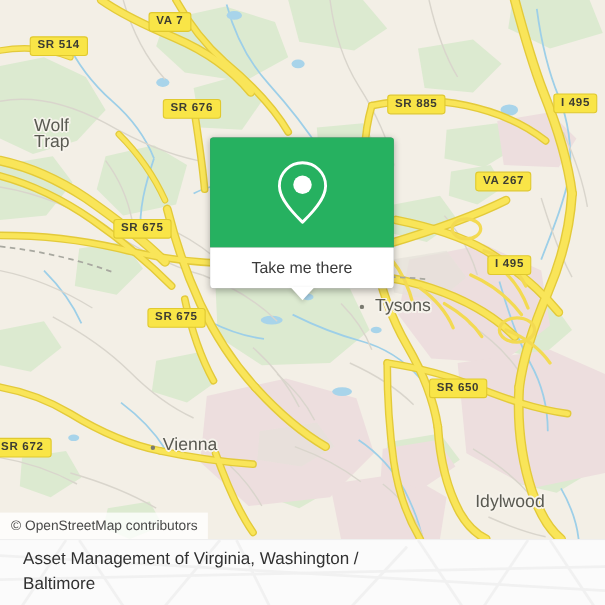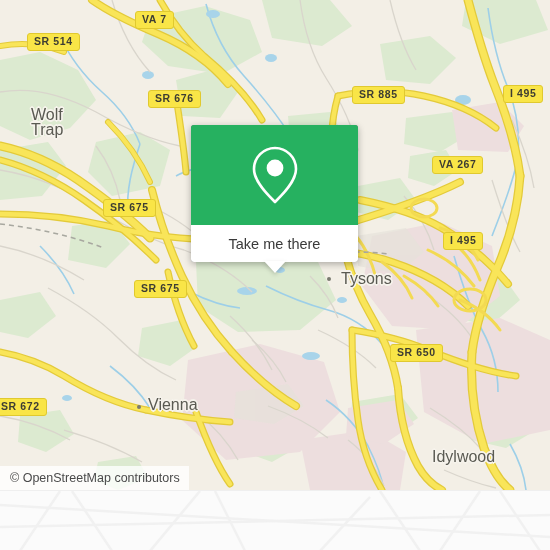--- a/index.html
+++ b/index.html
@@ -425,16 +425,17 @@
         <path d="M215,0 L245,60"></path>
         <path d="M320,60 L370,6"></path>
         <path d="M380,0 L420,60"></path>
         <path d="M440,60 L480,0"></path>
         <path d="M500,0 L540,60"></path>
         <path d="M0,36 L550,24"></path>
         <path d="M0,14 L550,46"></path>
       </g>
     </svg>
 
+    <div id="caption-text">Asset Management of Virginia, Washington / Baltimore</div>
 
   </div>
 
 </div>
 
 </body></html>

